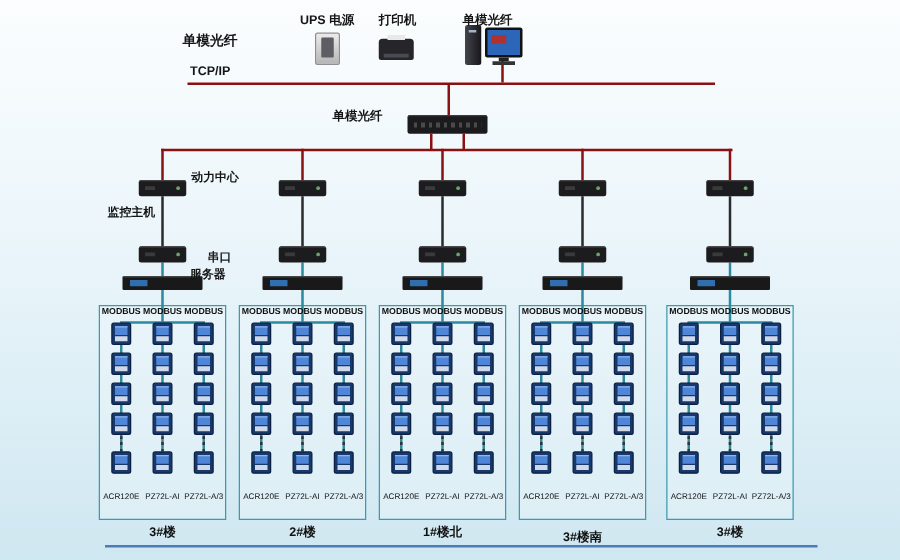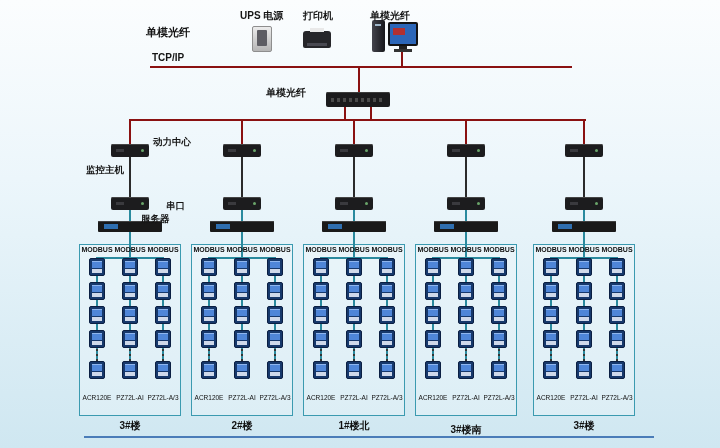--- a/index.html
+++ b/index.html
@@ -59,21 +59,21 @@
   .tcpip-line{left:150px;top:66px;width:422px;}
   .host-drop{left:401px;top:48px;height:18px;}
   .switch-drop{left:358px;top:68px;height:24px;}
   .switch-label{left:266px;top:86px;}
   .switch-drop2{left:344px;top:107px;height:13px;}
   .switch-drop3{left:370px;top:107px;height:13px;}
   .bus-line{left:129px;top:119px;width:457px;}
   .fiber-label{left:153px;top:136px;}
   .smf-label{left:86px;top:164px;}
   .serial1-label{left:166px;top:200px;}
-  .serial2-label{left:141px;top:213px;}
+  .serial2-label{left:152px;top:213px;}
   .bottom-line{left:84px;top:436px;width:570px;height:2px;}
 </style>
 </head>
 <body>
 
 <div id="diagram">
 
   <div class="label power-center">单模光纤</div>
 
   <div class="label ups-label">UPS 电源</div>

